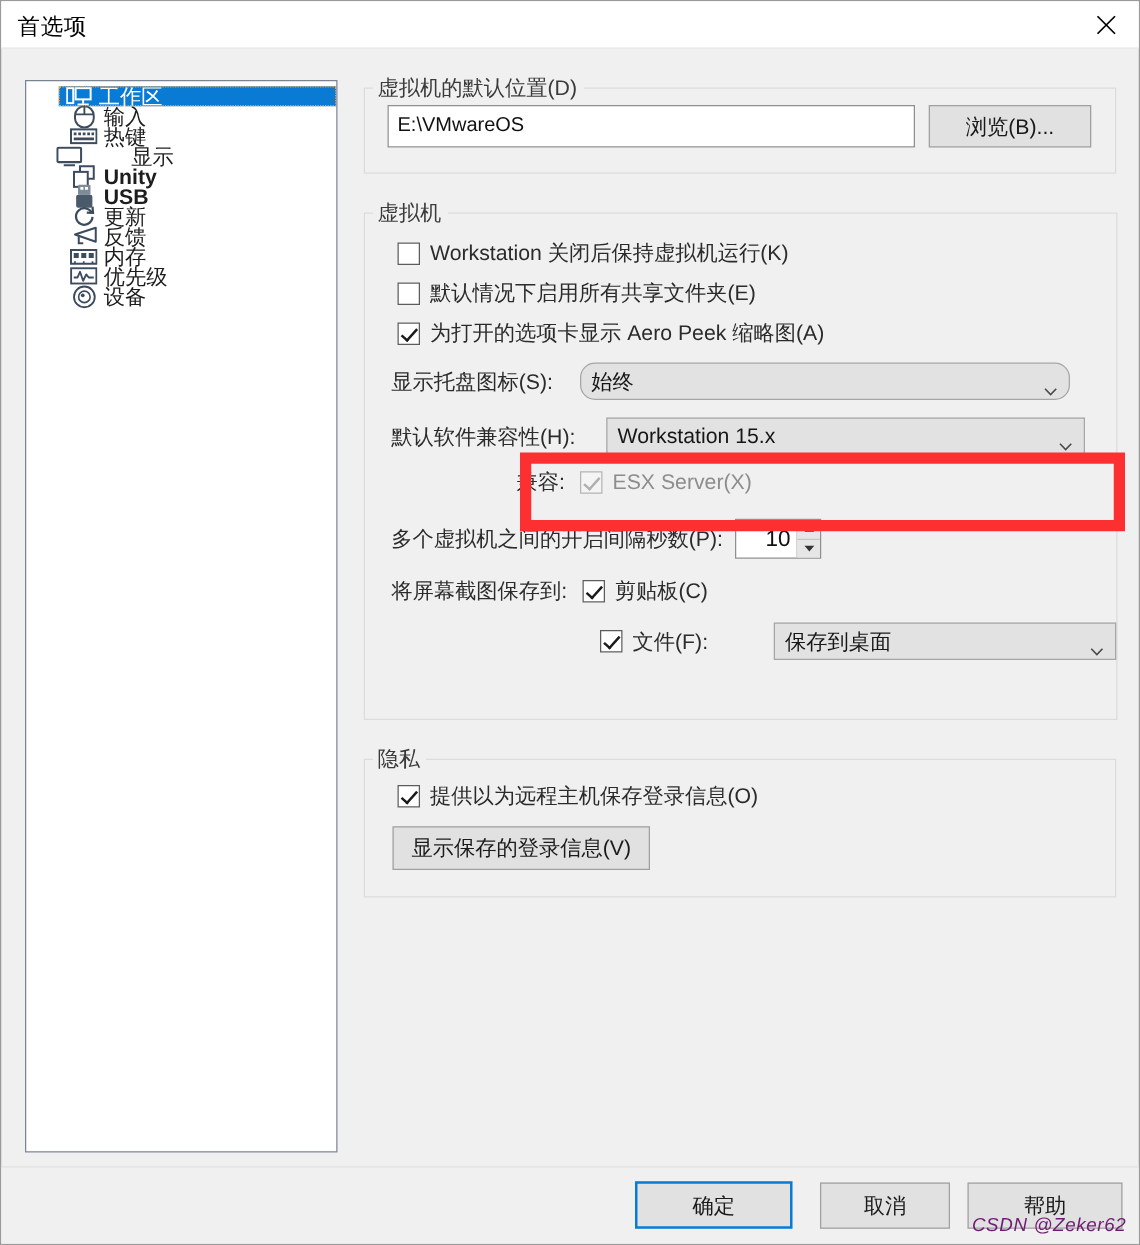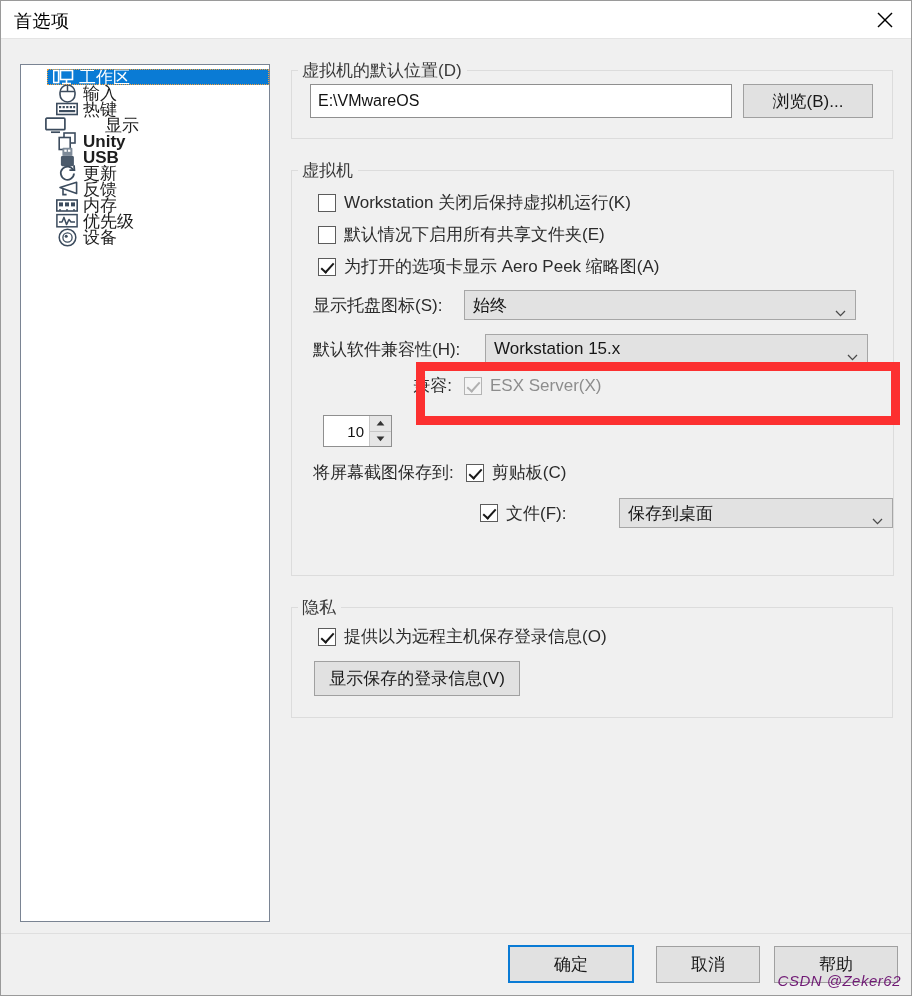--- a/index.html
+++ b/index.html
@@ -164,21 +164,21 @@
     display: flex;
     height: 32px;
     border: 1px solid #8f8f8f;
     background: #ffffff;
     width: 69px;
   }
   .spin .val {
     flex: 1;
     display: flex; align-items: center; justify-content: flex-end;
     padding-right: 5px;
-    font-size: 15px; color: #111; margin-left: 23px;
+    font-size: 18px; color: #111; margin-left: 23px;
   }
   .spin .arrows {
     width: 22px;
     display: flex; flex-direction: column;
     border-left: 1px solid #c6c6c6;
   }
   .spin .arrows div {
     flex: 1;
     background: #e6e6e6;
     display: flex; align-items: center; justify-content: center;
@@ -380,21 +380,21 @@
         <span class="cbx"></span>
         <span class="cbx-label">默认情况下启用所有共享文件夹(E)</span>
       </div>
       <div class="row" style="padding:9px 0 0 26px;">
         <span class="cbx checked"></span>
         <span class="cbx-label">为打开的选项卡显示 Aero Peek 缩略图(A)</span>
       </div>
 
       <div class="row" style="padding:12px 0 0 21px;">
         <span class="lbl" style="width:151px;">显示托盘图标(S):</span>
-        <div class="combo" style="width:392px;">
+        <div class="combo" style="width:392px;border-radius:12px;">
           <span>始终</span>
           <span class="chev">
             <svg width="11" height="7" viewBox="0 0 11 7">
                 <path d="M1 1 L5.5 5.6 L10 1" fill="none" stroke="#4a4a4a" stroke-width="1.3"></path>
               </svg>
           </span>
         </div>
       </div>
 
       <div class="row" style="padding:14px 0 0 21px;">
@@ -409,20 +409,21 @@
         </div>
       </div>
 
       <div class="row" style="padding:10px 0 0 21px;">
         <span class="lbl" style="width:151px;text-align:right;padding-right:12px;">兼容:</span>
         <span class="cbx checked disabled"></span>
         <span class="cbx-label dim">ESX Server(X)</span>
       </div>
 
       <div class="row" style="padding:18px 0 0 21px;">
+        <span class="lbl">多个虚拟机之间的开启间隔秒数(P):</span>
         <div class="spin" style="margin-left:10px;">
           <div class="val">10</div>
           <div class="arrows">
             <div>
               <svg width="9" height="6" viewBox="0 0 9 6">
                   <path d="M4.5 0.8 L8.4 5.4 L0.6 5.4 Z" fill="#333"></path>
                 </svg>
             </div>
             <div>
               <svg width="9" height="6" viewBox="0 0 9 6">

